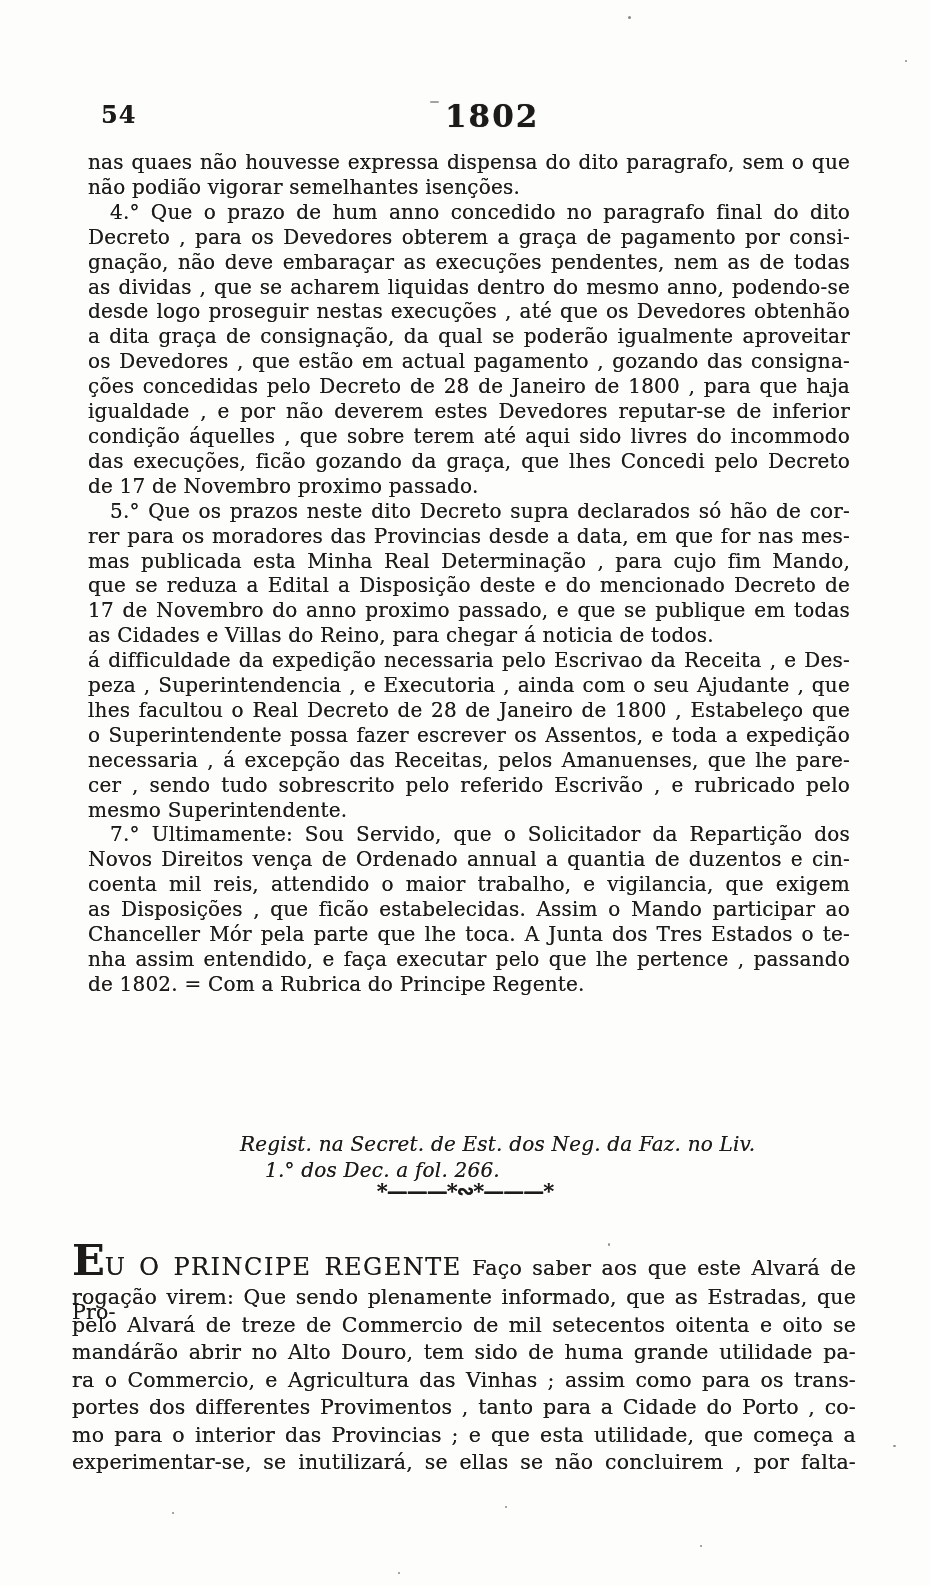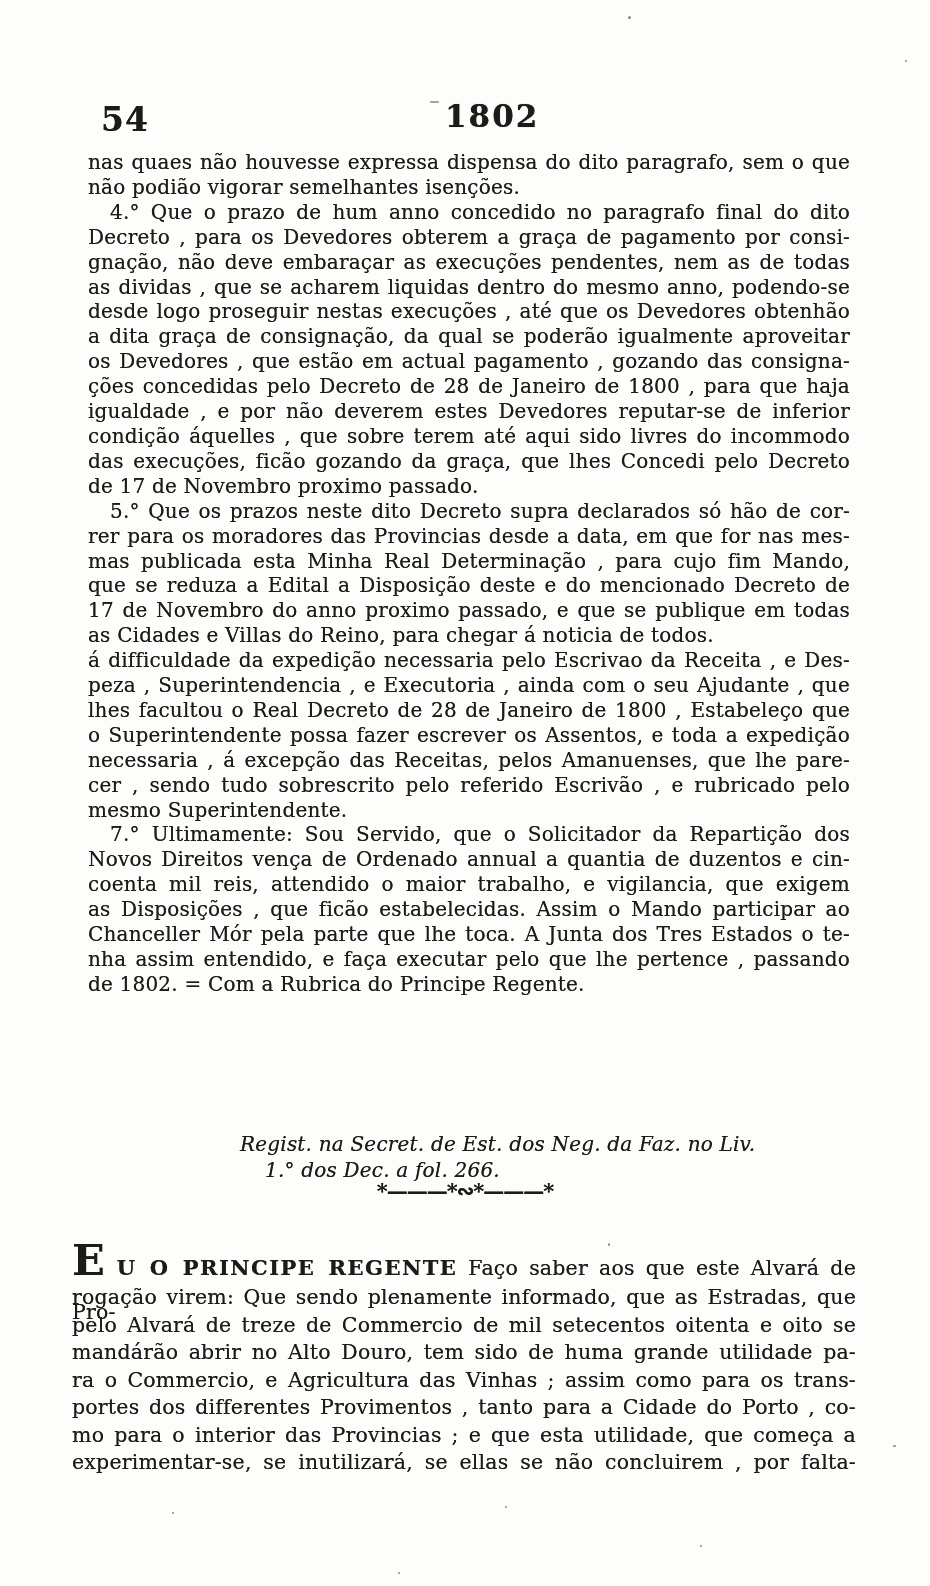--- a/index.html
+++ b/index.html
@@ -5,21 +5,21 @@
   html,body{margin:0;padding:0;}
   body{
     width:930px;height:1586px;position:relative;overflow:hidden;
     background:#fdfdfc;
     font-family:"DejaVu Serif","Liberation Serif",serif;
     color:#1c1b19;
   }
   .page{position:absolute;inset:0;}
   
   .page-header{position:absolute;top:98px;left:0;right:0;height:40px;}
-  .page-number{position:absolute;left:101px;top:2px;font-size:33px;font-weight:bold;letter-spacing:1px;text-shadow:0 0 .6px rgba(25,25,25,.8);}
+  .page-number{position:absolute;left:101px;top:2px;font-size:24px;font-weight:bold;letter-spacing:1px;text-shadow:0 0 .6px rgba(25,25,25,.8);}
   .year{position:absolute;left:445px;top:0;font-size:31px;font-weight:bold;letter-spacing:2px;text-shadow:0 0 .7px rgba(25,25,25,.8);}
   
   .decree{position:absolute;top:150px;left:88px;width:762px;}
   .line{
     font-size:20px;line-height:24.9px;
     text-align:justify;text-align-last:justify;
     white-space:normal;
     text-shadow:0 0 .6px rgba(30,28,25,.75);
     letter-spacing:.2px;
   }
@@ -31,21 +31,21 @@
   .registry .line.indent2{text-indent:25px;}
   
   .separator{position:absolute;top:1178px;left:0;width:930px;text-align:center;
     font-size:21px;font-weight:bold;letter-spacing:-1px;text-shadow:0 0 .6px rgba(30,28,25,.8);}
   
   .alvara{position:absolute;top:1238px;left:72px;width:784px;}
   .alvara .line{font-size:20.5px;line-height:27.5px;}
   .alvara .first-line{line-height:44px;height:46px;text-align:justify;text-align-last:justify;
     text-shadow:0 0 .6px rgba(30,28,25,.75);letter-spacing:.2px;font-size:20.5px;}
   .initcap{font-size:43px;font-weight:bold;letter-spacing:0;}
-  .regent-caps{font-size:21px;font-weight:bold;letter-spacing:1.5px;margin-left:12px;}
+  .regent-caps{font-size:24px;font-weight:normal;letter-spacing:1.5px;}
   
   .speck{position:absolute;background:#4c4a46;border-radius:50%;opacity:.65;}
   .s1{left:628px;top:16px;width:3px;height:3px;}
   .s2{left:430px;top:101px;width:9px;height:2px;border-radius:1px;opacity:.5;}
   .s3{left:905px;top:60px;width:2px;height:2px;}
   .s4{left:608px;top:1243px;width:2px;height:3px;}
   .s5{left:172px;top:1512px;width:2px;height:2px;}
   .s6{left:398px;top:1572px;width:2px;height:2px;}
   .s7{left:700px;top:1545px;width:2px;height:2px;}
   .s8{left:893px;top:1445px;width:3px;height:2px;}

